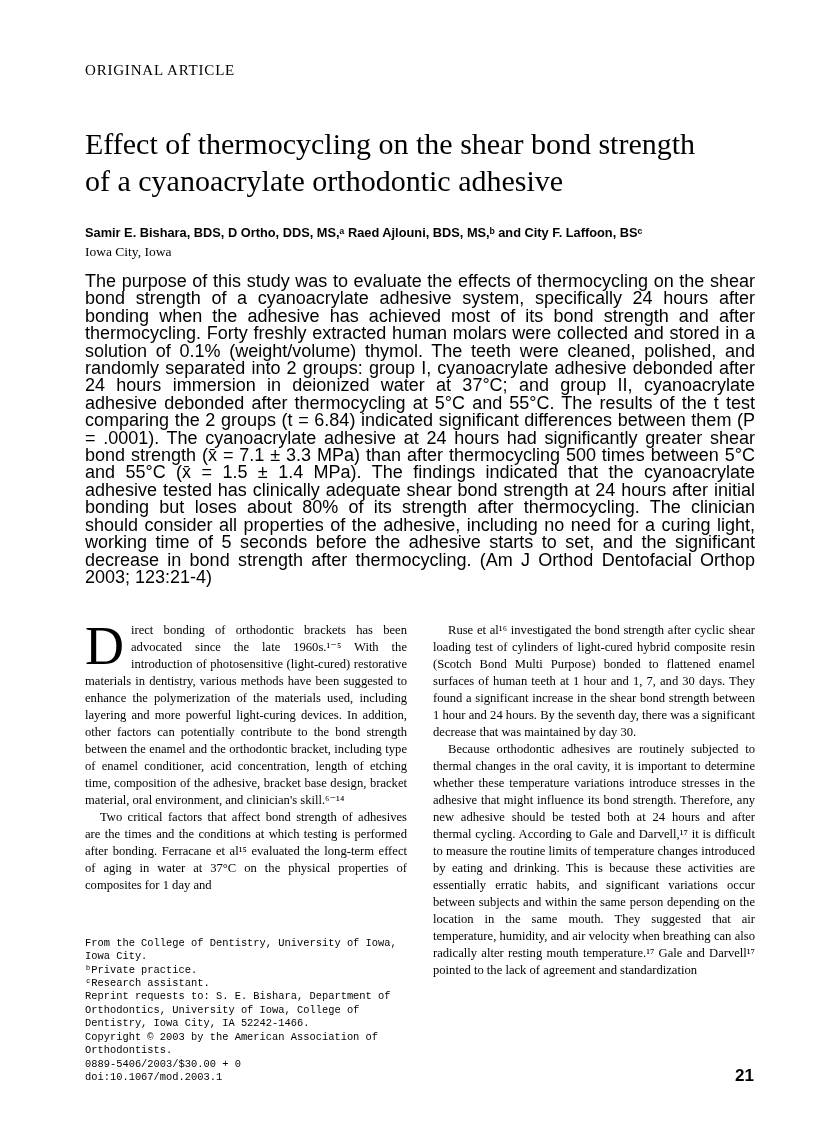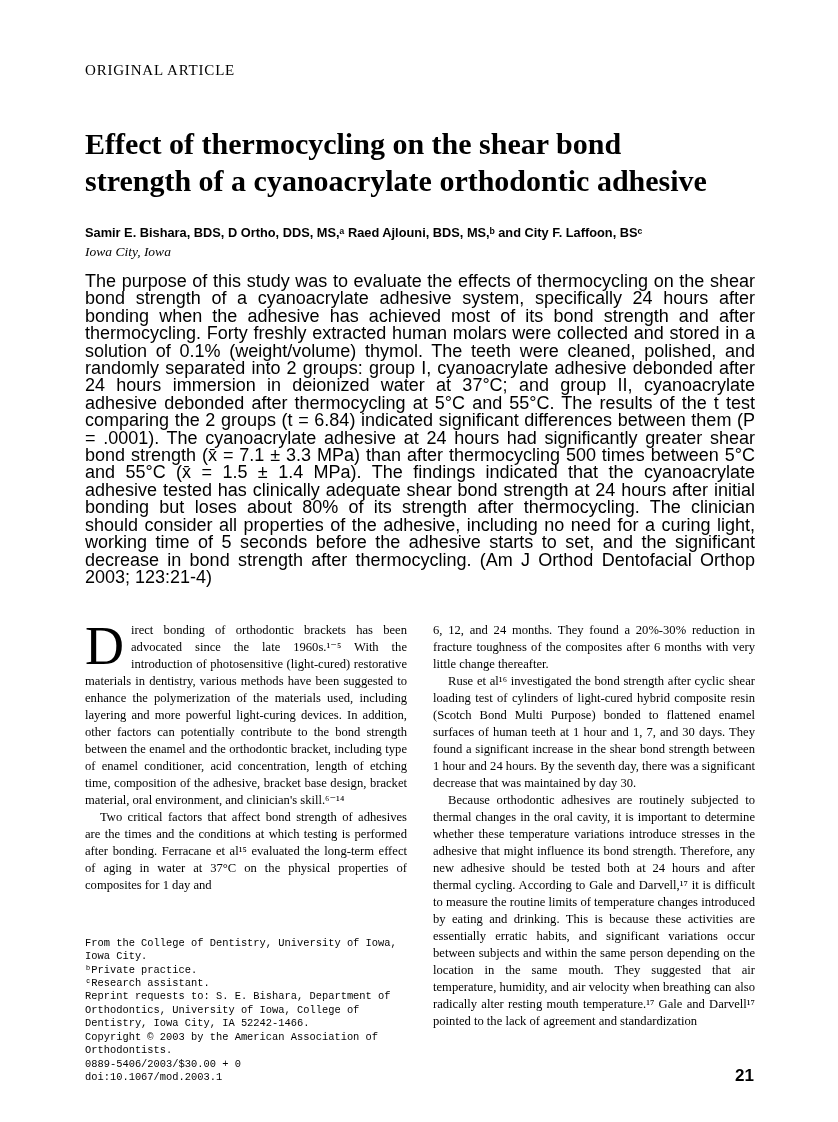--- a/index.html
+++ b/index.html
@@ -19,34 +19,33 @@
   .section-label {
     font-size: 15px;
     letter-spacing: 0.8px;
     font-weight: 400;
   }
 
   .article-title {
     margin-top: 46px;
     font-size: 30px;
     line-height: 37px;
-    font-weight: 700;
+    font-weight: 400;
     max-width: 640px;
   }
 
   .authors {
     margin-top: 26px;
     font-family: "Liberation Sans", "DejaVu Sans", sans-serif;
     font-weight: 700;
     font-size: 12.8px;
   }
 
   .location {
     margin-top: 4px;
-    font-style: italic;
     font-size: 13.5px;
   }
 
   .abstract {
     margin-top: 13px;
     font-family: "Liberation Sans", "DejaVu Sans", sans-serif;
     font-size: 18px;
     line-height: 17.4px;
     text-align: justify;
   }
@@ -127,21 +126,20 @@
           <p class="footnote">ᵇPrivate practice.</p>
           <p class="footnote">ᶜResearch assistant.</p>
           <p class="footnote">Reprint requests to: S. E. Bishara, Department of Orthodontics, University of Iowa, College of Dentistry, Iowa City, IA 52242-1466.</p>
           <p class="footnote">Copyright © 2003 by the American Association of Orthodontists.</p>
           <p class="footnote">0889-5406/2003/$30.00 + 0</p>
           <p class="footnote">doi:10.1067/mod.2003.1</p>
         </div>
       </div>
 
       <div class="col">
-        <p class="body-p">6, 12, and 24 months. They found a 20%-30% reduction in fracture toughness of the composites after 6 months with very little change thereafter.</p>
         <p class="body-p indent">Ruse et al¹⁶ investigated the bond strength after cyclic shear loading test of cylinders of light-cured hybrid composite resin (Scotch Bond Multi Purpose) bonded to flattened enamel surfaces of human teeth at 1 hour and 1, 7, and 30 days. They found a significant increase in the shear bond strength between 1 hour and 24 hours. By the seventh day, there was a significant decrease that was maintained by day 30.</p>
         <p class="body-p indent">Because orthodontic adhesives are routinely subjected to thermal changes in the oral cavity, it is important to determine whether these temperature variations introduce stresses in the adhesive that might influence its bond strength. Therefore, any new adhesive should be tested both at 24 hours and after thermal cycling. According to Gale and Darvell,¹⁷ it is difficult to measure the routine limits of temperature changes introduced by eating and drinking. This is because these activities are essentially erratic habits, and significant variations occur between subjects and within the same person depending on the location in the same mouth. They suggested that air temperature, humidity, and air velocity when breathing can also radically alter resting mouth temperature.¹⁷ Gale and Darvell¹⁷ pointed to the lack of agreement and standardization</p>
       </div>
 
     </div>
   </div>
 
   <div class="page-number">21</div>
 </div>
 

